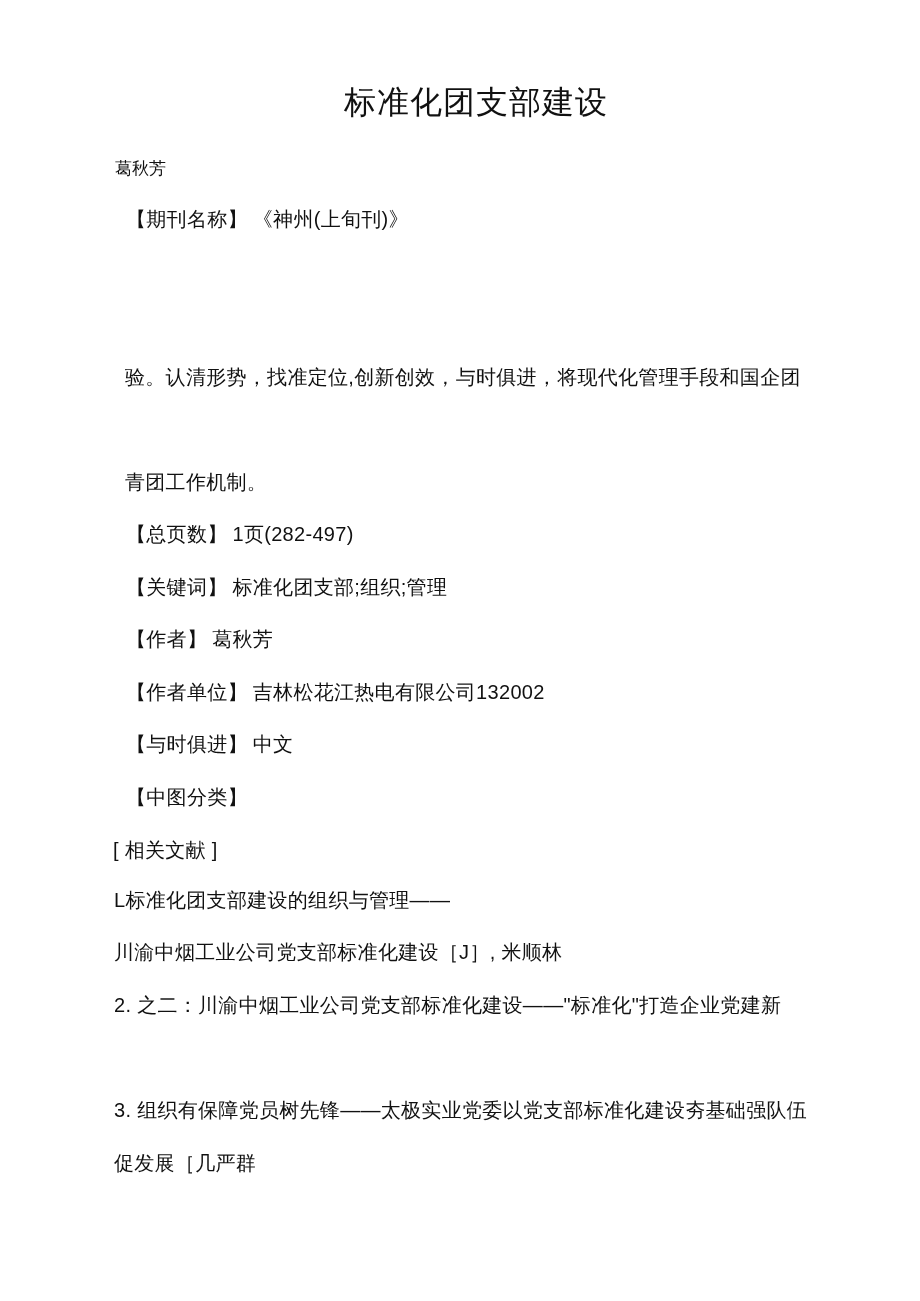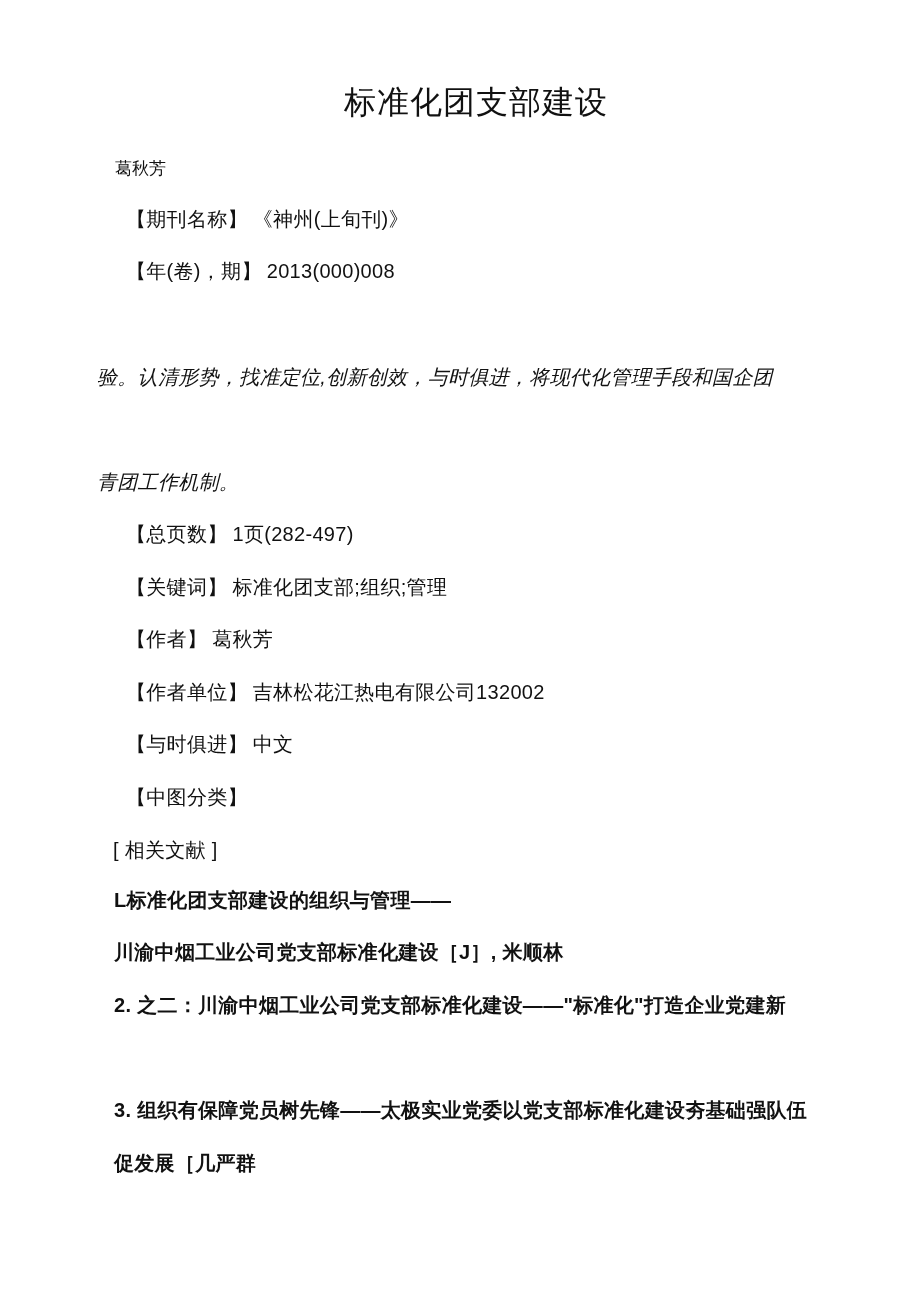--- a/index.html
+++ b/index.html
@@ -37,50 +37,45 @@
   }
   .field {
     left: 116px;
     letter-spacing: 0.3px;
     margin-left: 10px;
   }
   .field .val {
     padding-left: 5px;
   }
   .cont {
-    left: 97px;
+    left: 125px;
     letter-spacing: 0.3px;
-    font-style: italic;
   }
   .rel-header {
     left: 113px;
     letter-spacing: 0.3px;
   }
   .ref {
     left: 114px;
     letter-spacing: 0.3px;
-    font-weight: bold;
   }
 </style>
 </head>
 <body>
 
 <div class="page">
 
   <div class="line doc-title" style="top:86px">标准化团支部建设</div>
 
   <div class="line byline" style="top:156px">葛秋芳</div>
 
   <div class="line field" style="top:206px">
     <span>【期刊名称】</span><span class="val">《神州(上旬刊)》</span>
   </div>
 
-  <div class="line field" style="top:258px">
-    <span>【年(卷)，期】</span><span class="val">2013(000)008</span>
-  </div>
 
   <div class="line cont" style="top:364px">验。认清形势，找准定位,创新创效，与时俱进，将现代化管理手段和国企团</div>
   <div class="line cont" style="top:469px">青团工作机制。</div>
 
   <div class="line field" style="top:521px">
     <span>【总页数】</span><span class="val">1页(282-497)</span>
   </div>
 
   <div class="line field" style="top:574px">
     <span>【关键词】</span><span class="val">标准化团支部;组织;管理</span>

